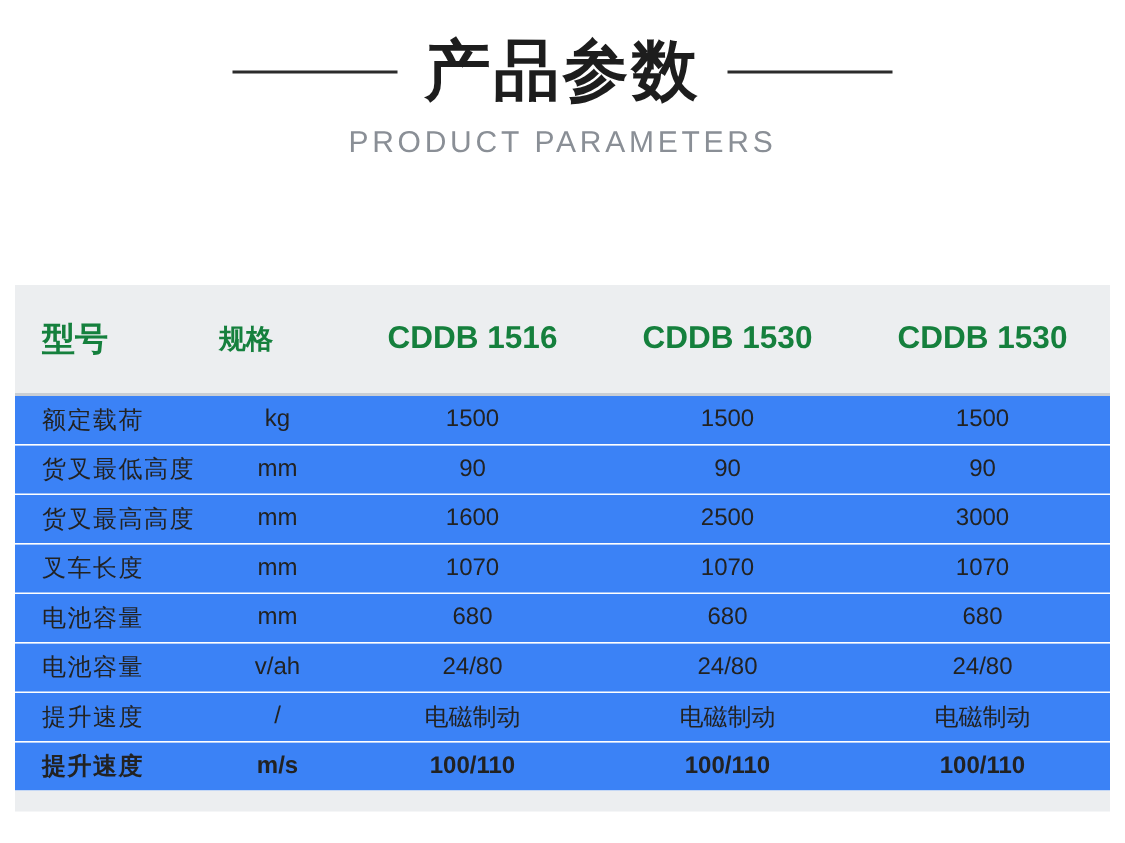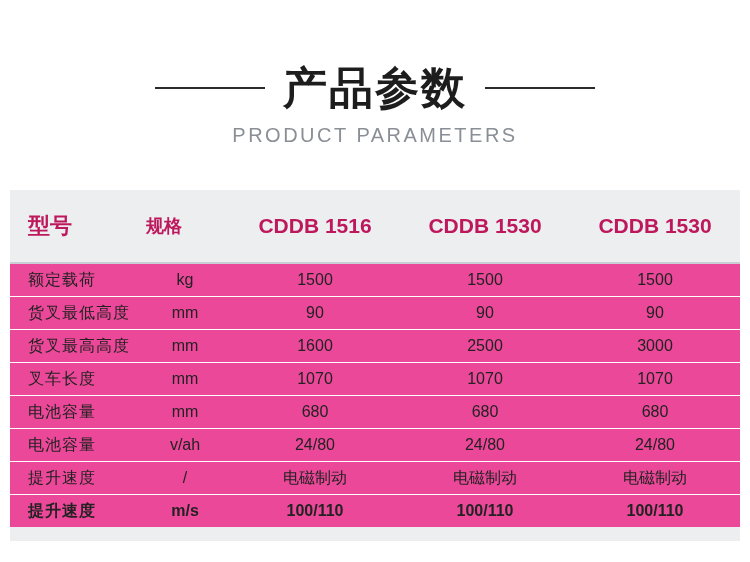--- a/index.html
+++ b/index.html
@@ -16,21 +16,21 @@
   .page {
     position: relative;
     width: 750px;
     height: 562px;
     background: #ffffff;
     box-sizing: border-box;
   }
 
   
   .header {
-    padding-top: 64px;
+    padding-top: 24px;
     text-align: center;
   }
   .title-row {
     display: flex;
     align-items: center;
     justify-content: center;
     gap: 18px;
   }
   .title-rule {
     width: 110px;
@@ -60,21 +60,21 @@
     top: 190px;
     width: 730px;
   }
   table.params {
     border-collapse: collapse;
     width: 730px;
     table-layout: fixed;
   }
   table.params thead th {
     background: #eceef0;
-    color: #be185d;
+    color: #15803d;
     font-size: 21px;
     font-weight: bold;
     height: 70px;
     vertical-align: middle;
     text-align: center;
     border-bottom: 2px solid #c9ced4;
   }
   table.params thead th.col-model {
     text-align: left;
     padding-left: 18px;
@@ -84,21 +84,21 @@
     text-align: left;
     padding-left: 6px;
     font-size: 18px;
   }
   table.params tbody td {
     height: 30px;
     font-size: 16px;
     color: #222;
     text-align: center;
     vertical-align: middle;
-    background: #ec4899;
+    background: #3b82f6;
     border-bottom: 1px solid #ffffff;
   }
   table.params tbody td.name {
     text-align: left;
     padding-left: 18px;
     letter-spacing: 1px;
   }
   table.params tbody td.unit {
     text-align: center;
   }

